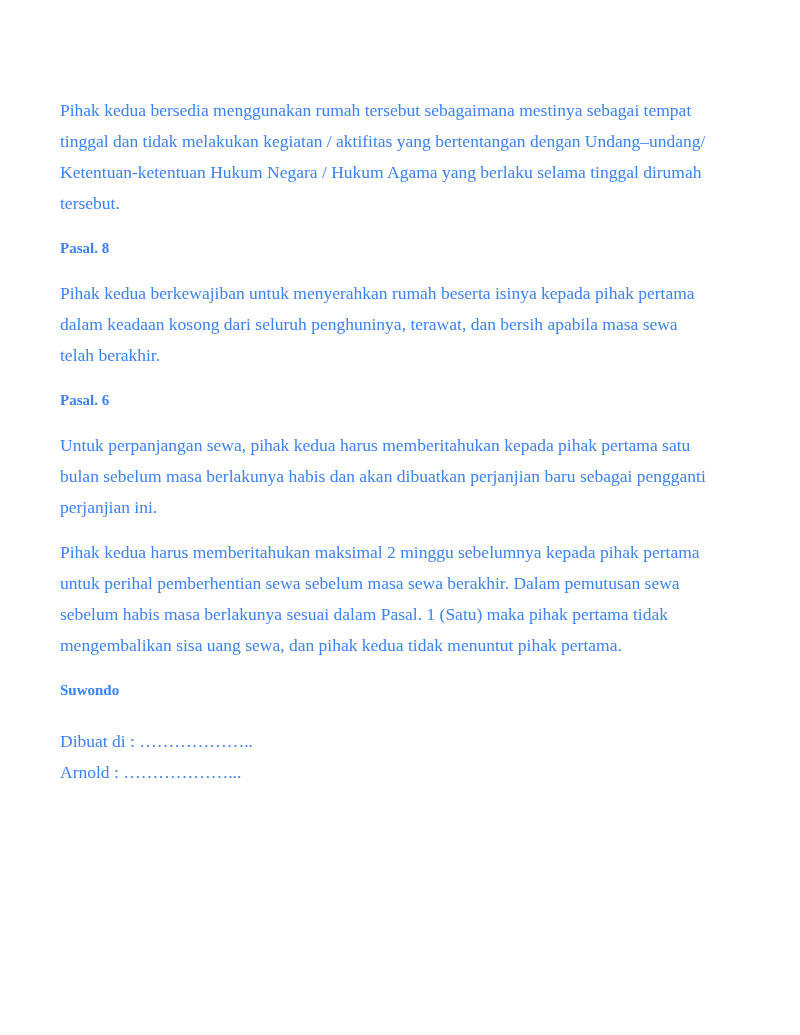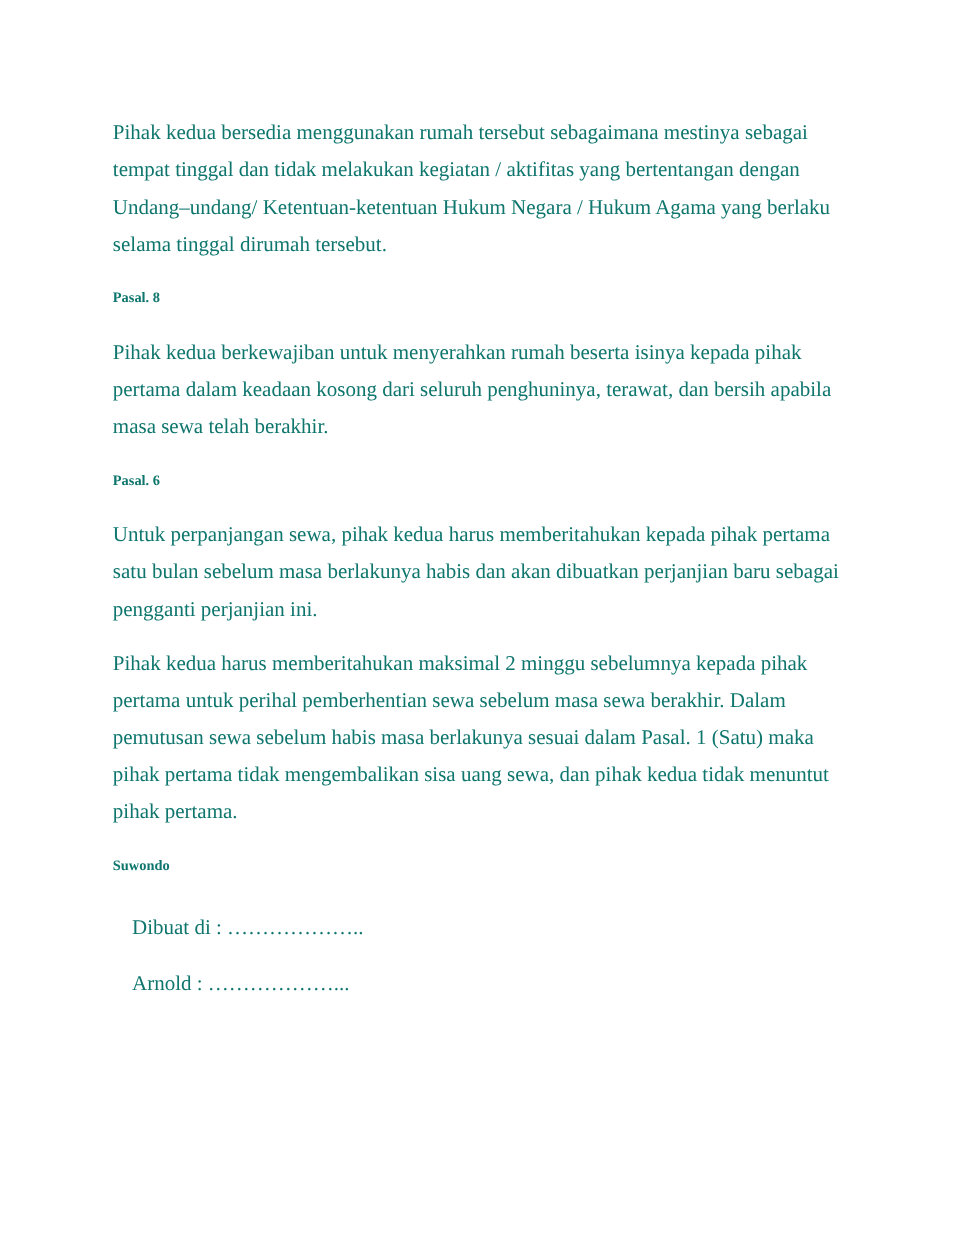--- a/index.html
+++ b/index.html
@@ -6,42 +6,42 @@
     html, body {
       margin: 0;
       padding: 0;
       background: #ffffff;
     }
     .page {
       position: relative;
       width: 800px;
       height: 1035px;
       background: #ffffff;
-      padding: 95px 92px 0 94px;
+      padding: 95px 92px 0 60px;
       font-family: "Liberation Serif", "DejaVu Serif", serif;
       font-size: 17.5px;
       line-height: 31px;
-      color: #0f766e;
+      color: #3b82f6;
       overflow: hidden;
     }
     .para {
       margin: 0 0 14px 0;
       text-align: left;
     }
     .heading {
       margin: 0 0 14px 0;
-      font-size: 12px;
+      font-size: 15px;
       line-height: 31px;
       font-weight: bold;
     }
     .footer-block {
       margin-top: 20px;
     }
     .footer-line {
-      margin: 16px;
+      margin: 0;
     }
   </style>
 </head>
 <body>
 
 <div class="page">
 
   <p class="para">Pihak kedua bersedia menggunakan rumah tersebut sebagaimana mestinya sebagai tempat tinggal dan tidak melakukan kegiatan / aktifitas yang bertentangan dengan Undang–undang/ Ketentuan-ketentuan Hukum Negara / Hukum Agama yang berlaku selama tinggal dirumah tersebut.</p>
 
   <h2 class="heading">Pasal. 8</h2>

